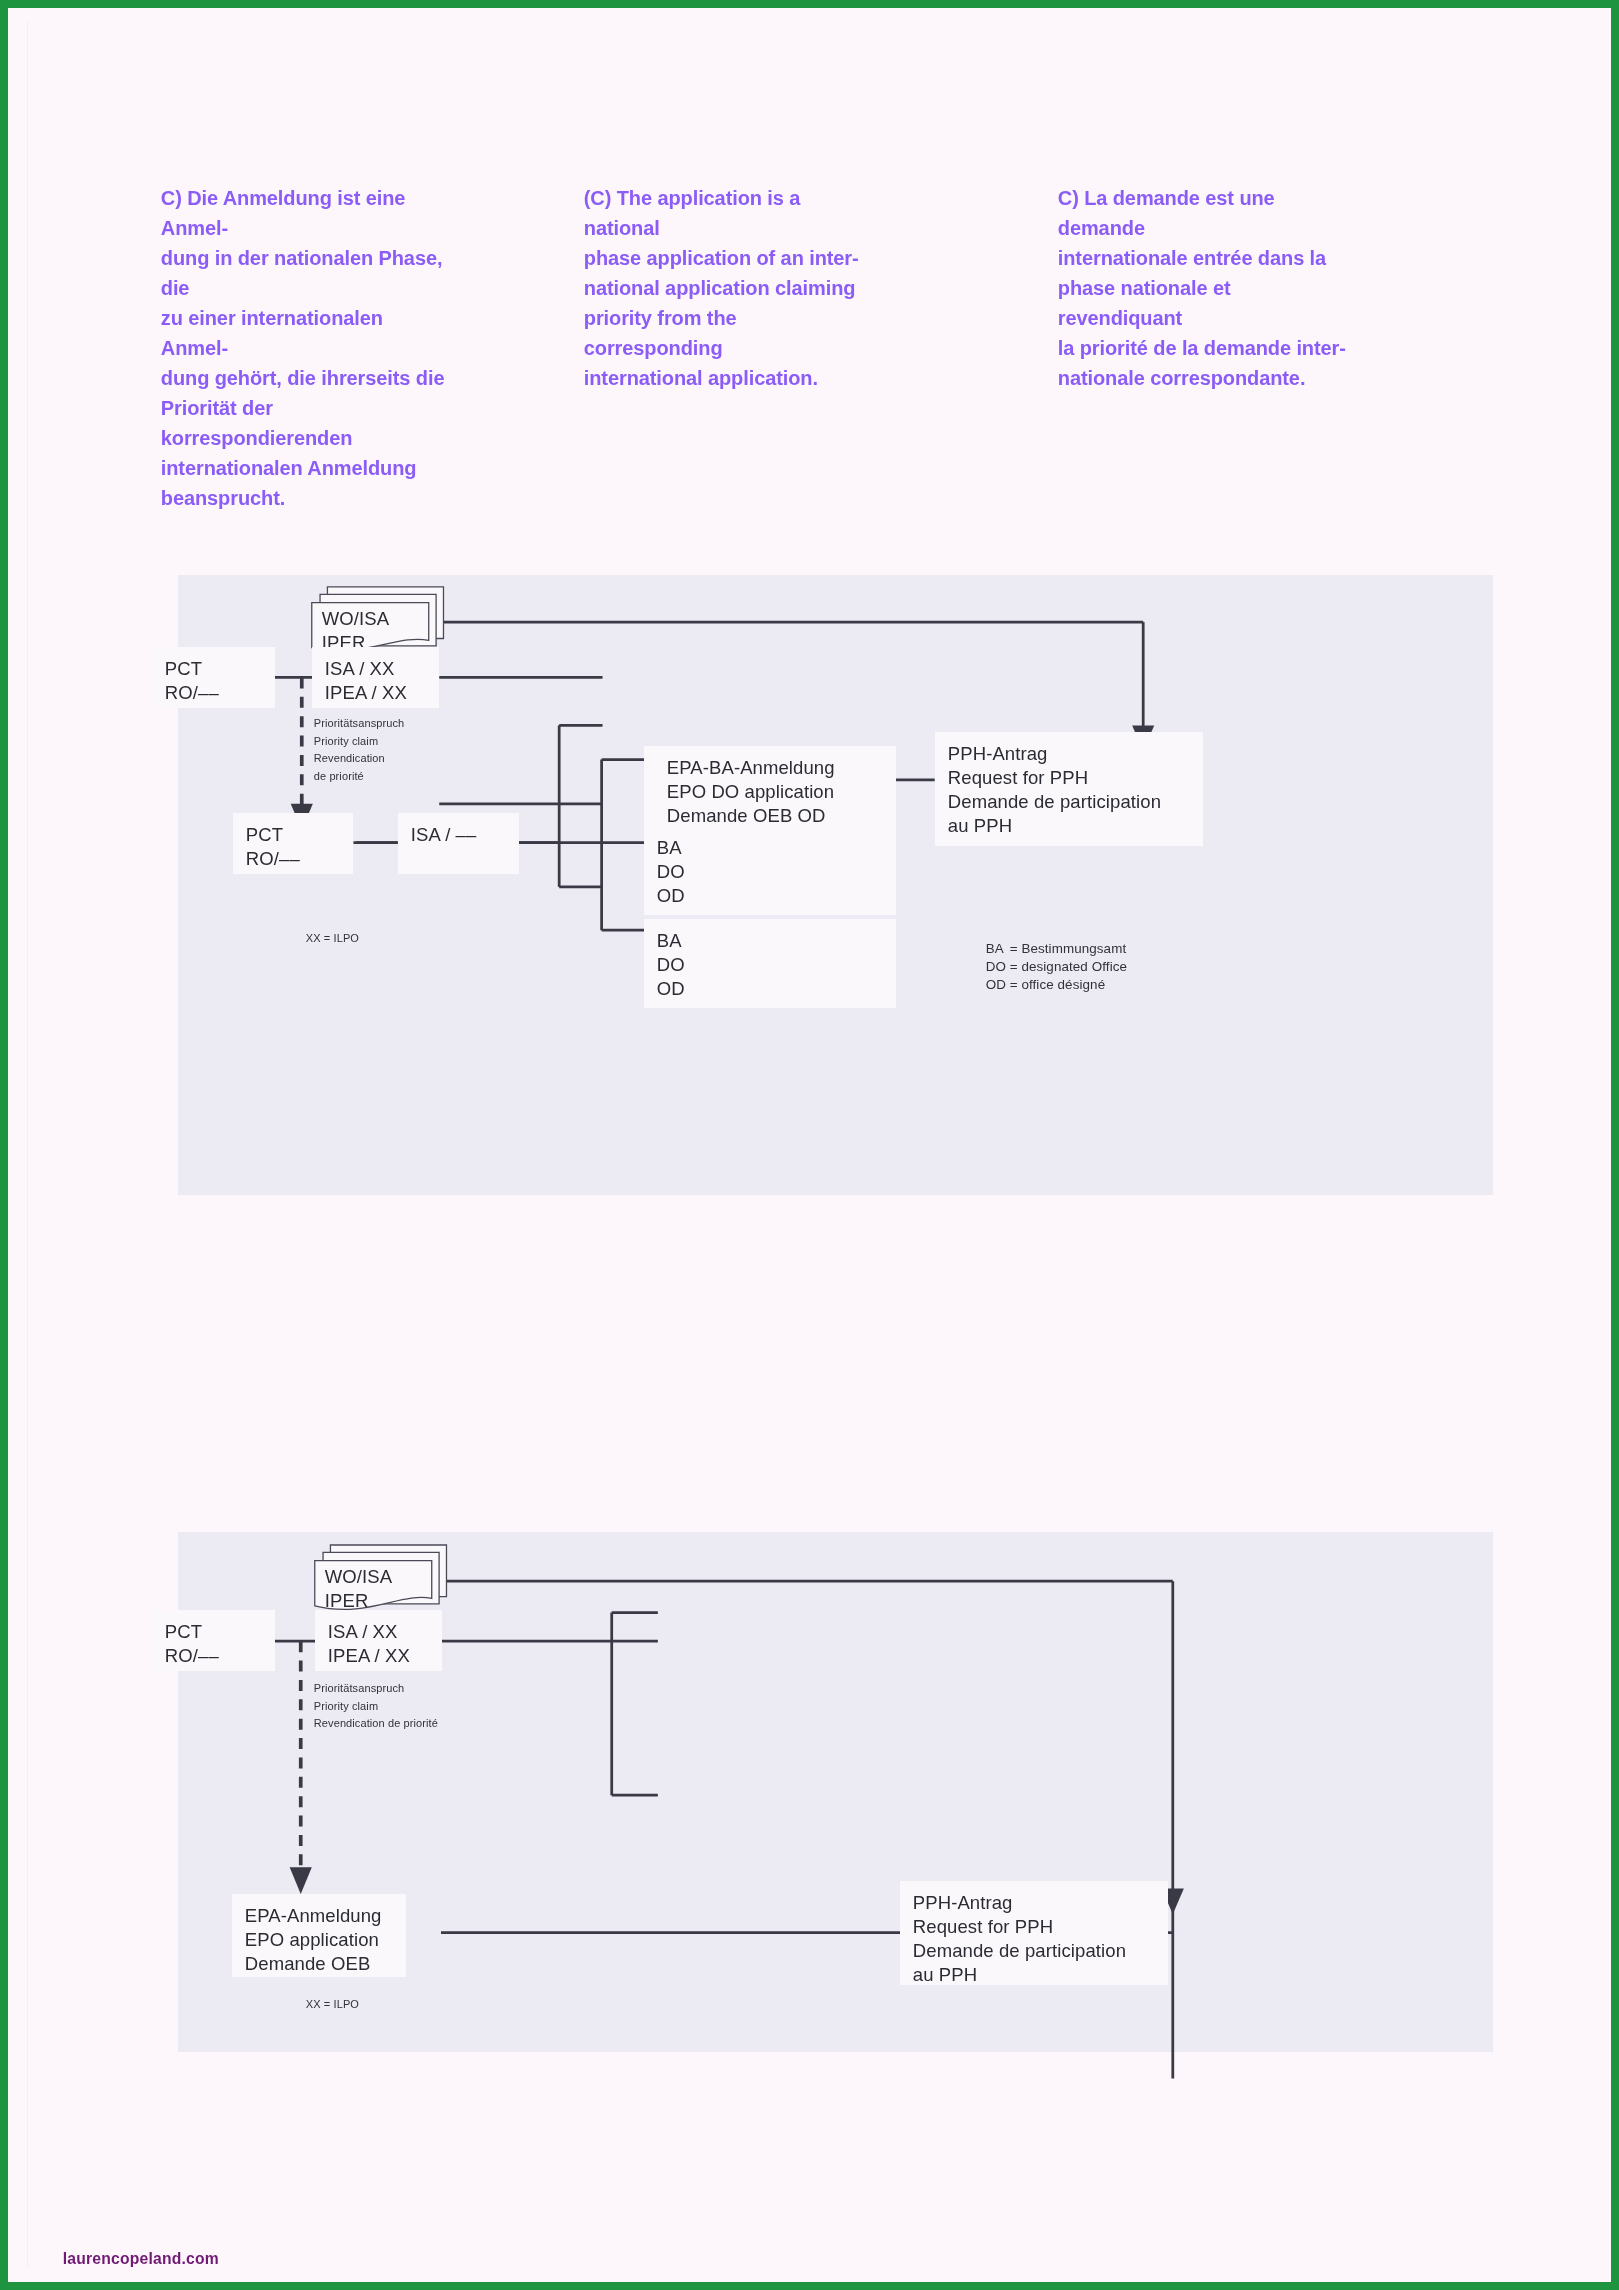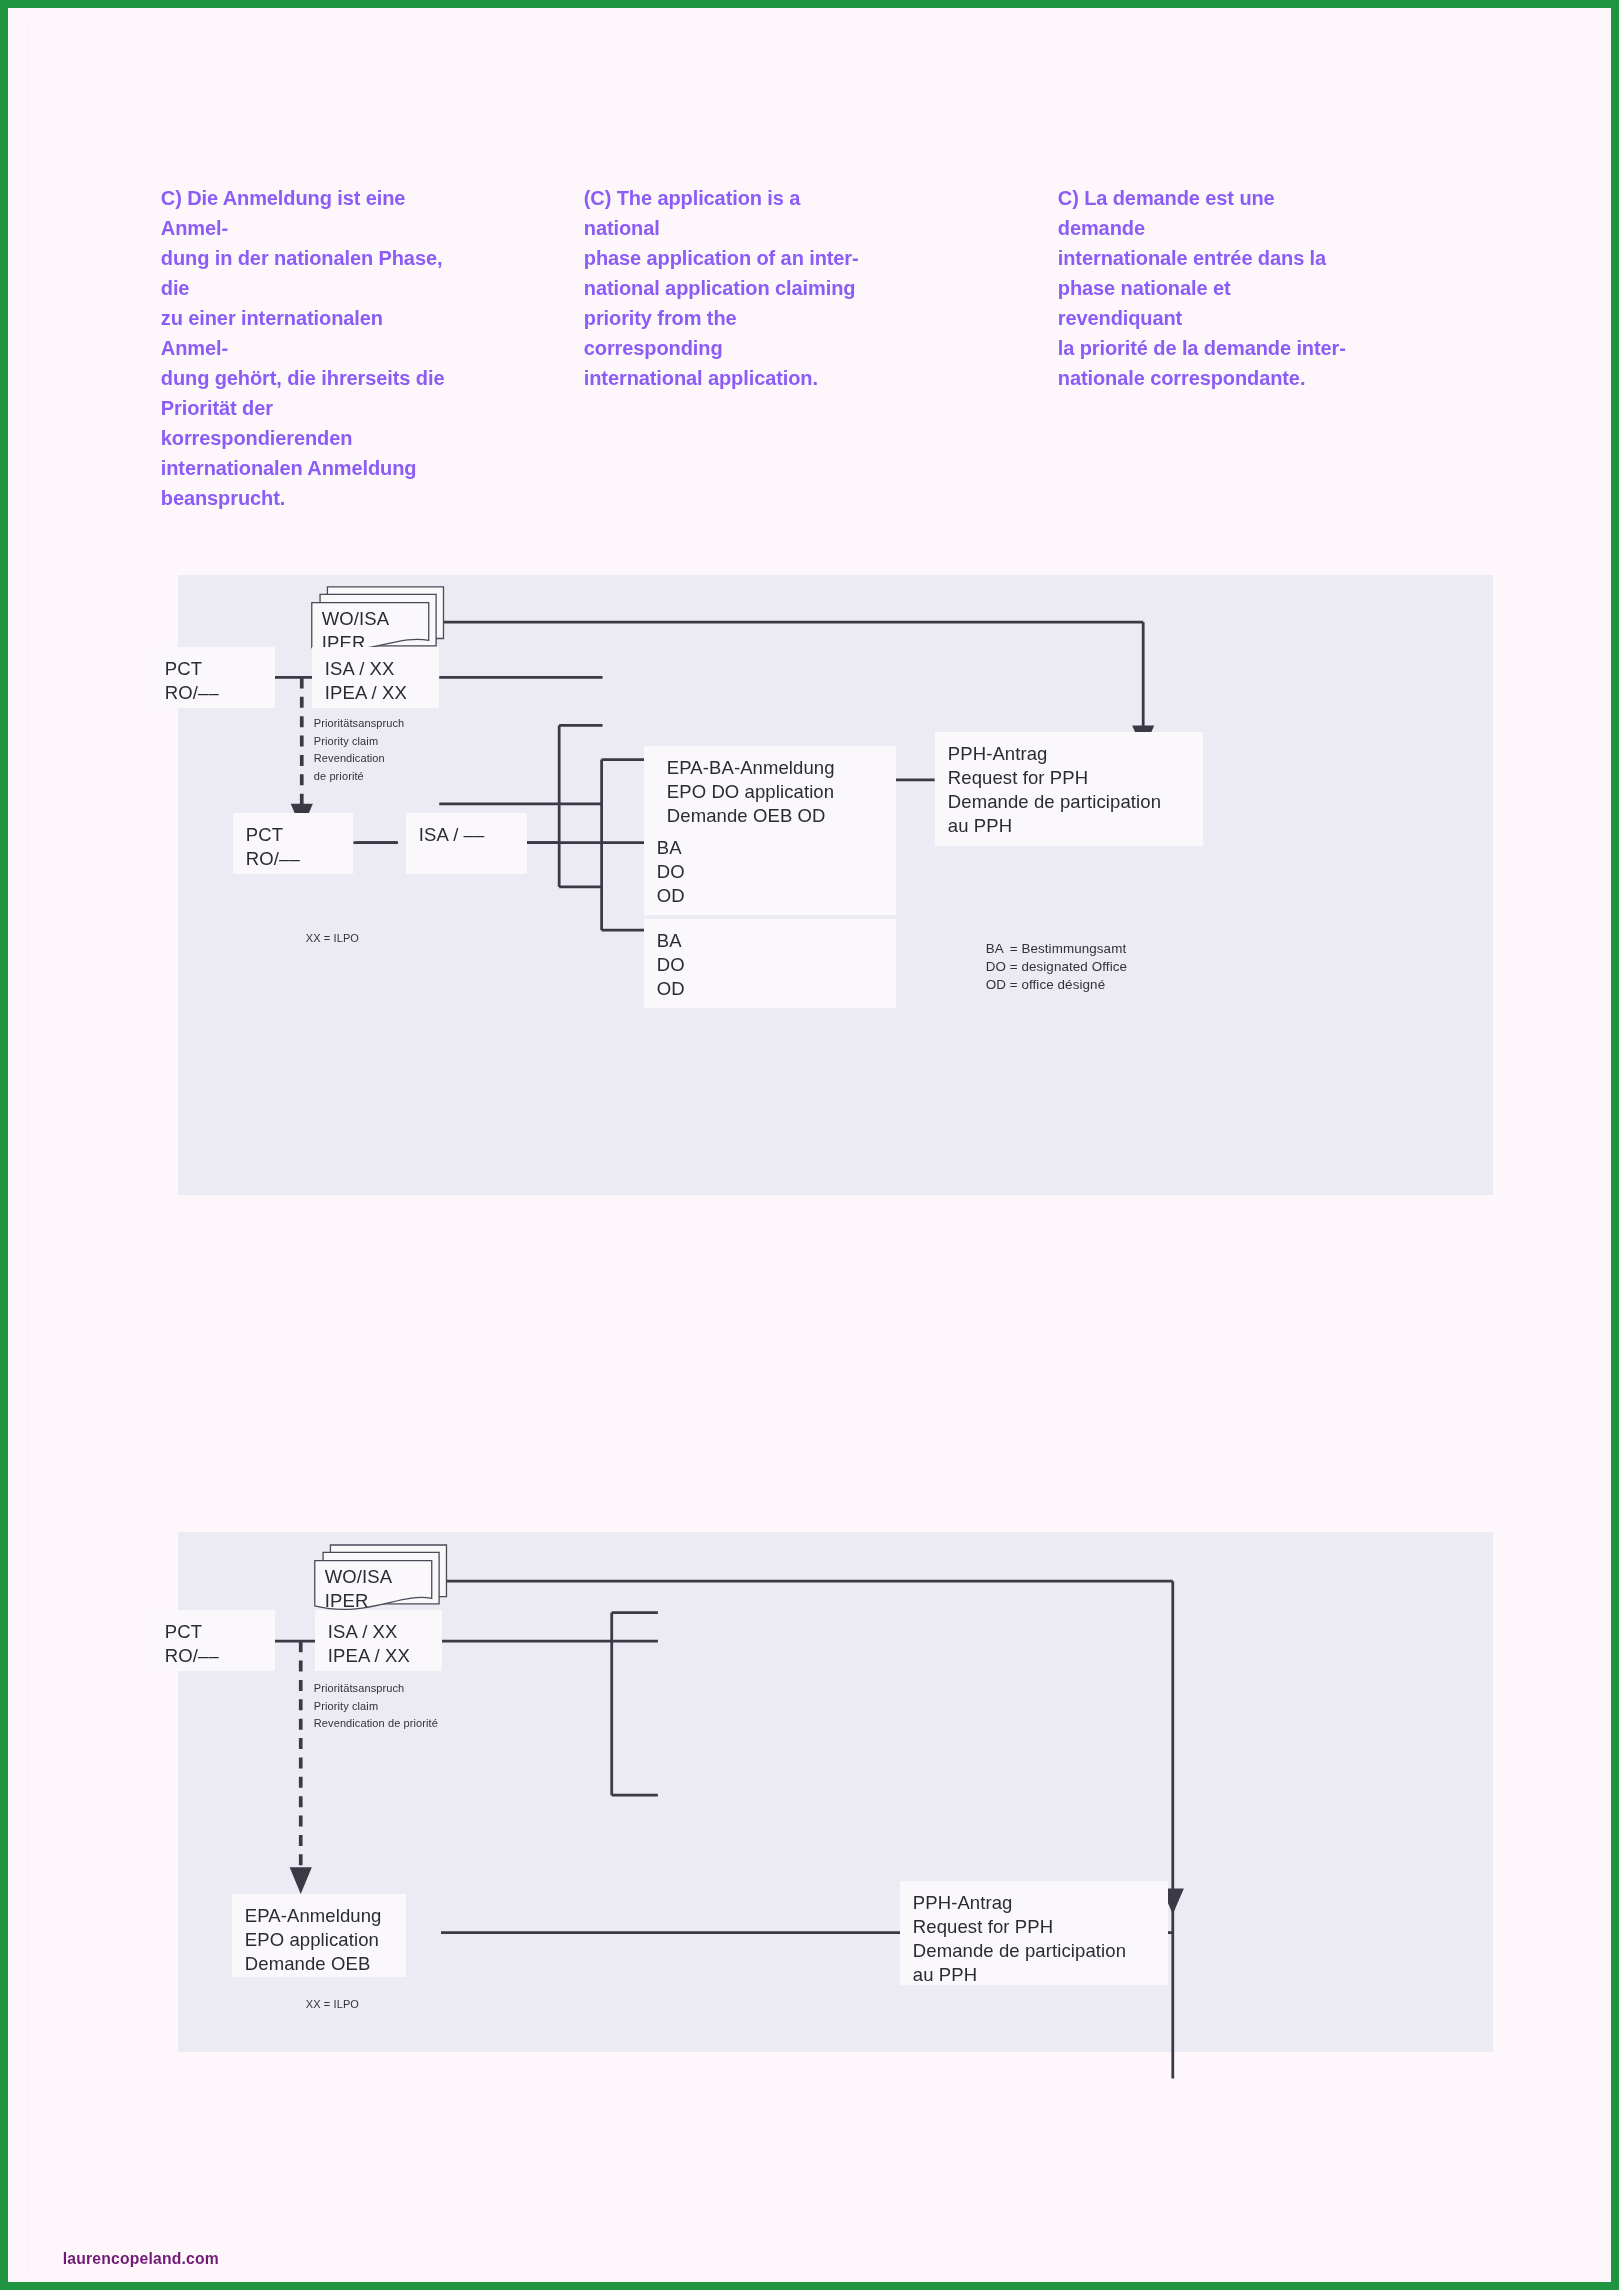--- a/index.html
+++ b/index.html
@@ -213,21 +213,21 @@
       <div class="box" style="left:134px;top:72px;width:127px;height:61px;">ISA / XX
 IPEA / XX</div>
 
       <div class="note" style="left:136px;top:140px;width:166px;">Prioritätsanspruch
 Priority claim
 Revendication
 de priorité</div>
 
       <div class="box" style="left:55px;top:238px;width:120px;height:61px;">PCT
 RO/––</div>
-      <div class="box" style="left:220px;top:238px;width:121px;height:61px;margin-left:8px;">ISA / ––</div>
+      <div class="box" style="left:220px;top:238px;width:121px;height:61px;">ISA / ––</div>
 
       <div class="box" style="left:466px;top:171px;width:252px;height:89px;padding-left:23px;">EPA-BA-Anmeldung
 EPO DO application
 Demande OEB OD</div>
       <div class="box" style="left:466px;top:251px;width:252px;height:89px;">BA
 DO
 OD</div>
       <div class="box" style="left:466px;top:344px;width:252px;height:89px;">BA
 DO
 OD</div>

